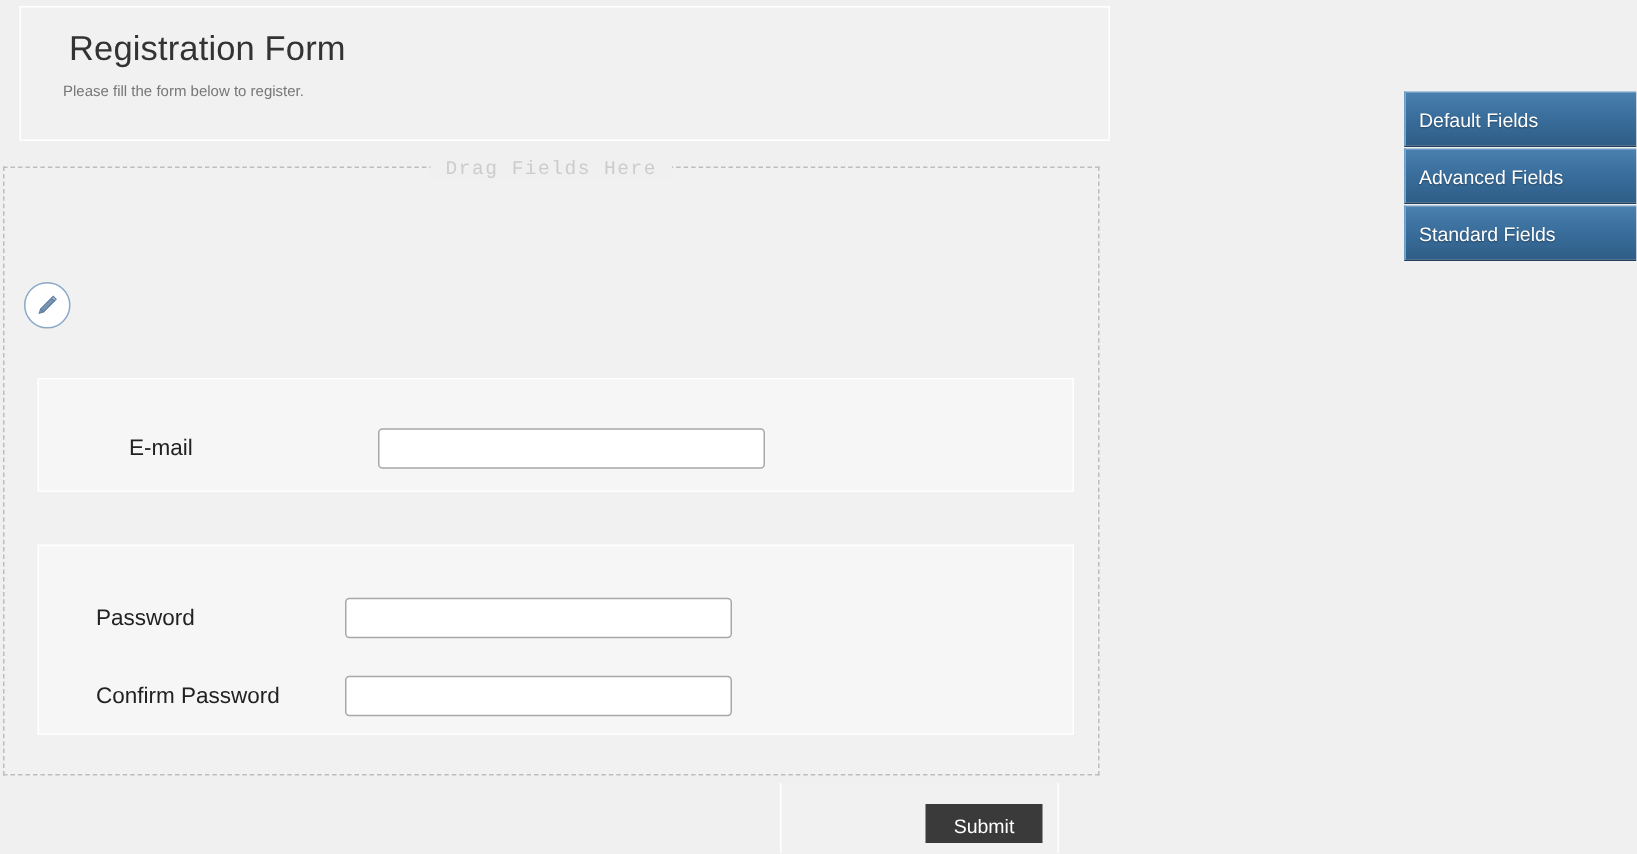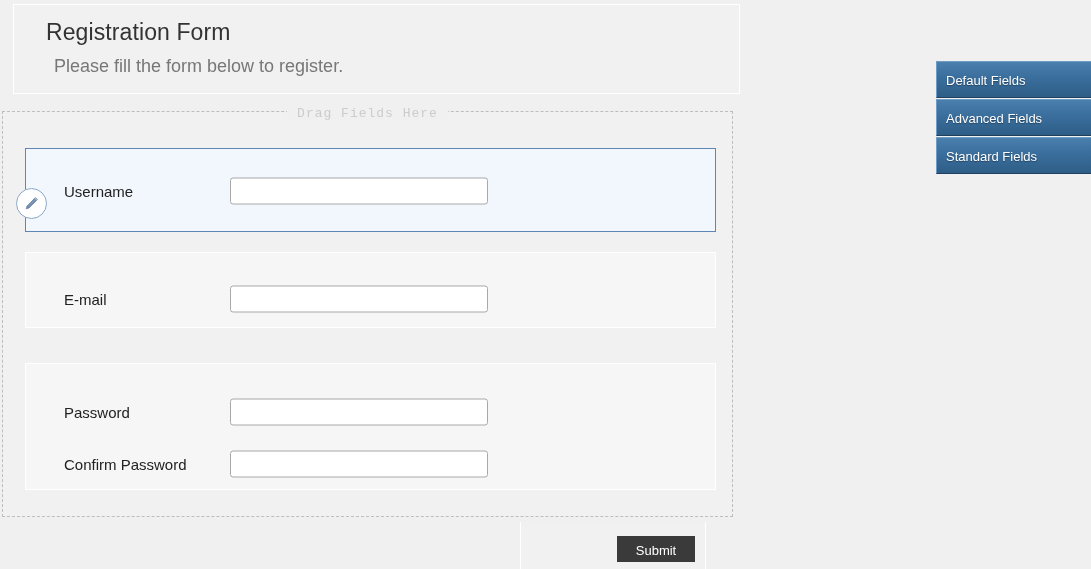--- a/index.html
+++ b/index.html
@@ -32,23 +32,23 @@
     left: 32px;
     top: 14px;
     font-size: 23px;
     color: #333333;
     font-family: "Liberation Sans", sans-serif;
     font-weight: normal;
     letter-spacing: 0.1px;
   }
   .form-subtitle {
     position: absolute;
-    left: 40px;
+    left: 28px;
     top: 51px;
-    font-size: 18px;
+    font-size: 10px;
     color: #777777;
     font-family: "Liberation Sans", sans-serif;
   }
 
   
   .drop-zone {
     position: absolute;
     left: 2px;
     top: 111px;
     width: 731px;
@@ -238,28 +238,22 @@
   <div class="form-header">
     <div class="form-title">Registration Form</div>
     <div class="form-subtitle">Please fill the form below to register.</div>
   </div>
 
   <div class="drop-zone">
     <div class="drop-zone-legend">
       <span>Drag Fields Here</span>
     </div>
 
-    <div class="field-block selected" style="top:36px; height:84px;">
-      <div class="field-row" style="height:84px;">
-        <div class="field-label">Username</div>
-        <input class="field-input" type="text" placeholder="" style="">
-      </div>
-    </div>
-
-    <div class="field-block" style="top:140px; height:76px;">
+
+    <div class="field-block" style="top:140px; height:76px;padding-left:22px;">
       <div class="field-row" style="height:92px;">
         <div class="field-label">E-mail</div>
         <input class="field-input" type="text" placeholder="" style="">
       </div>
     </div>
 
     <div class="field-block" style="top:251px; height:127px;">
       <div class="field-row" style="height:56px; margin-top:20px;">
         <div class="field-label">Password</div>
         <input class="field-input" type="password" placeholder="" style="">

